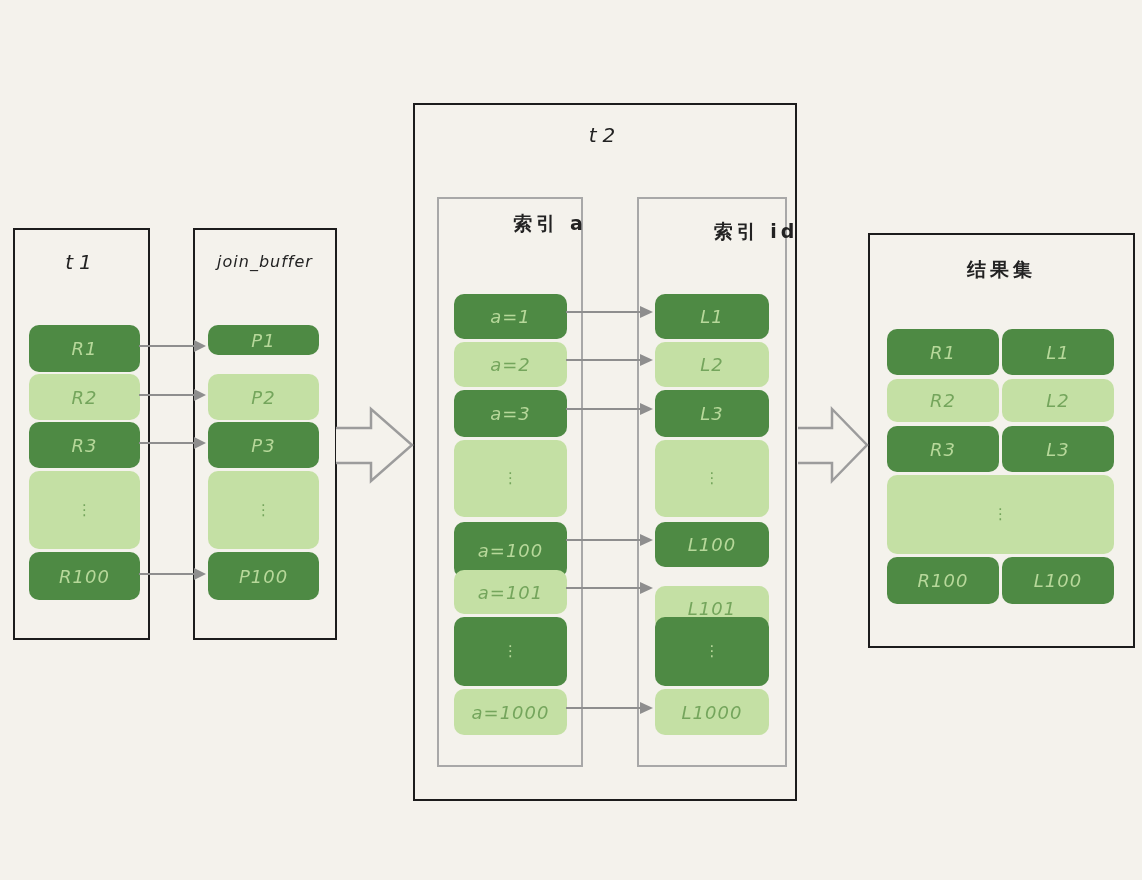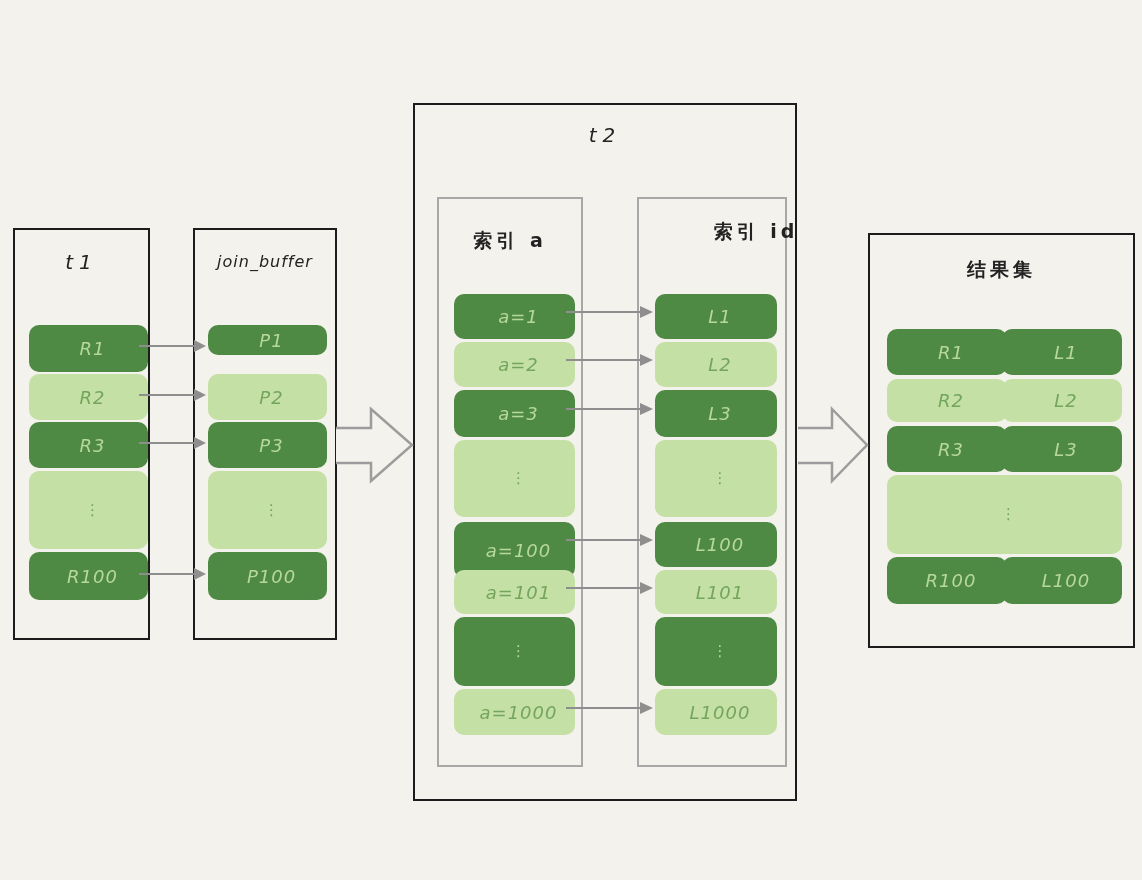--- a/index.html
+++ b/index.html
@@ -11,21 +11,21 @@
   .box{position:absolute;border:2px solid #1c1c1c;box-sizing:border-box;}
   .gbox{position:absolute;border:2px solid #a8a8a8;box-sizing:border-box;}
   .title{
     position:absolute;left:0;width:100%;text-align:center;
     color:#222;font-size:20px;letter-spacing:6px;font-style:italic;
   }
   .cjk{letter-spacing:4px;font-weight:bold;font-size:19px;font-style:normal;}
   .row{
     position:absolute;border-radius:10px;
     display:flex;align-items:center;justify-content:center;
-    font-size:18px;font-style:italic;letter-spacing:1px;padding-left:8px;
+    font-size:18px;font-style:italic;letter-spacing:1px;
   }
   .dark{background:#4e8a44;color:#b7d89a;}
   .light{background:#c4e0a4;color:#74a55c;}
   .dots{font-size:15px;letter-spacing:0;line-height:1;}
   
   .t1-col .row{left:14px;width:111px;}
   .jb-col .row{left:13px;width:111px;}
   .ia-col .row{left:15px;width:113px;}
   .ii-col .row{left:16px;width:114px;}
   svg.overlay{position:absolute;left:0;top:0;z-index:6;pointer-events:none;}
@@ -68,21 +68,21 @@
     </div>
   <div class="row dark" style="top:322px;height:48px;">
       <span>P100</span>
     </div>
 </div>
 
 <div class="box" style="left:413px;top:103px;width:384px;height:698px;">
   <div class="title" style="top:18px;">t2</div>
 
   <div class="gbox ia-col" style="left:22px;top:92px;width:146px;height:570px;">
-    <div class="title cjk" style="top:29px;">索引 a</div>
+    <div class="title cjk" style="top:12px;margin-left:40px;">索引 a</div>
     <div class="row dark" style="top:95px;height:45px;">
         <span>a=1</span>
       </div>
     <div class="row light" style="top:143px;height:45px;">
         <span>a=2</span>
       </div>
     <div class="row dark" style="top:191px;height:47px;">
         <span>a=3</span>
       </div>
     <div class="row light dots" style="top:241px;height:77px;">
@@ -112,21 +112,21 @@
       </div>
     <div class="row dark" style="top:191px;height:47px;">
         <span>L3</span>
       </div>
     <div class="row light dots" style="top:241px;height:77px;">
         <span>⋮</span>
       </div>
     <div class="row dark" style="top:323px;height:45px;">
         <span>L100</span>
       </div>
-    <div class="row light" style="top:371px;height:44px;">
+    <div class="row light" style="top:387px;height:44px;">
         <span>L101</span>
       </div>
     <div class="row dark dots" style="top:418px;height:69px;">
         <span>⋮</span>
       </div>
     <div class="row light" style="top:490px;height:46px;">
         <span>L1000</span>
       </div>
   </div>
 </div>

